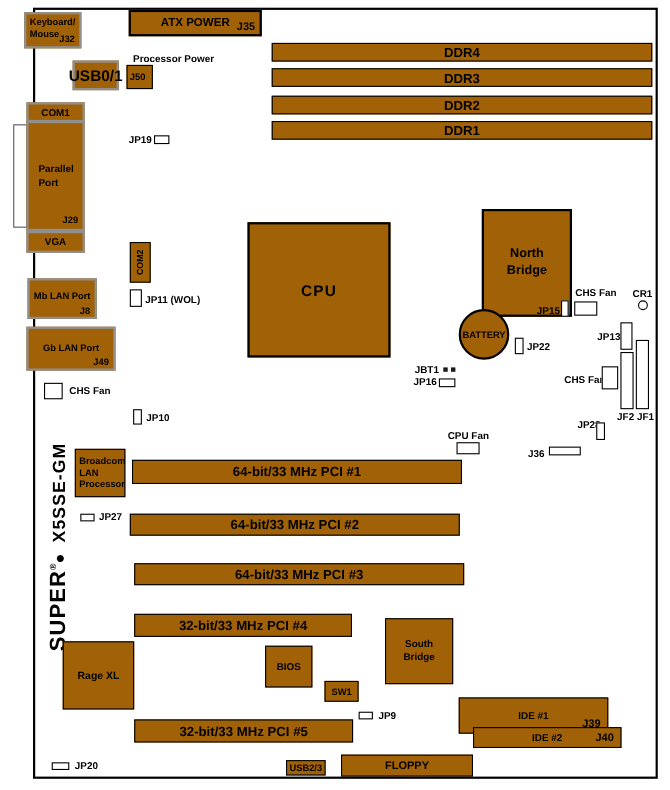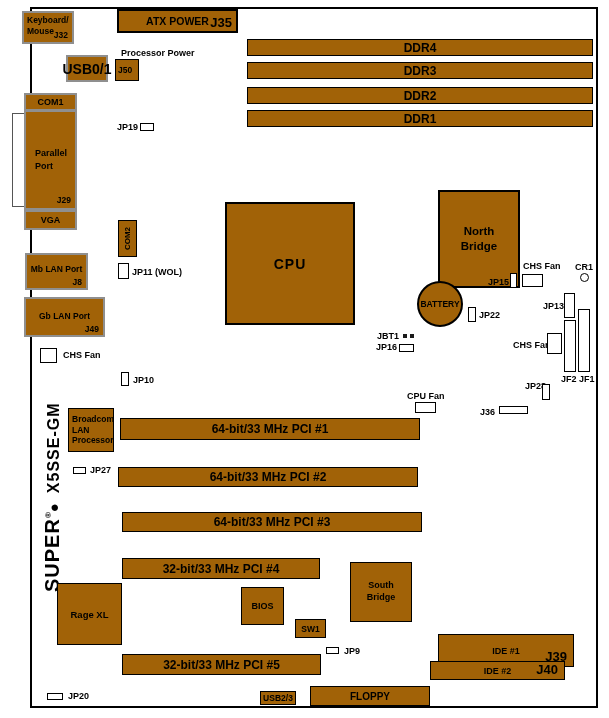--- a/index.html
+++ b/index.html
@@ -12,21 +12,21 @@
   }
   .box {
     position:absolute; background:#a16207; border:1px solid #000; box-sizing:border-box;
     display:flex; align-items:center; justify-content:center;
     font-weight:bold; color:#000; text-align:center;
   }
   .thick { border-width:2px; }
   .panel { border:2px solid #8f8f8f; }
   .jr { position:absolute; background:#fff; border:1px solid #000; box-sizing:border-box; }
   .t { position:absolute; font-weight:bold; font-size:9px; white-space:nowrap; color:#000; }
-  .id { position:absolute; right:4px; bottom:1px; font-size:13px; font-weight:bold; }
+  .id { position:absolute; right:4px; bottom:1px; font-size:10px; font-weight:bold; }
   .col { flex-direction:column; }
   .circle { border-radius:50%; }
   .vspan { transform:rotate(-90deg); white-space:nowrap; }
   .brand {
     position:absolute; left:37px; top:592px; transform:rotate(-90deg);
     transform-origin:0 0; white-space:nowrap; font-weight:bold; line-height:24px;
   }
   .brand .super { font-size:20px; letter-spacing:1px; }
   .brand .reg   { font-size:8px; vertical-align:8px; }
   .brand .dot   { font-size:15px; }
@@ -173,21 +173,21 @@
   <div class="box col" style="left:350px;top:562px;width:62px;height:60px;font-size:9px;line-height:1.3;">
     <span>South</span>
     <span>Bridge</span>
   </div>
 
   <div class="box" style="left:295px;top:619px;width:31px;height:19px;font-size:8.5px;">SW1</div>
 
   <div class="jr" style="left:326px;top:647px;width:13px;height:7px;"></div>
   <div class="t" style="left:344px;top:646px;">JP9</div>
 
-  <div class="box" style="left:438px;top:634px;width:136px;height:33px;font-size:9px;">
+  <div class="box" style="left:417px;top:634px;width:136px;height:33px;font-size:9px;">
     <span>IDE #1</span>
     <span class="id" style="bottom:2px;right:6px;">J39</span>
   </div>
   <div class="box" style="left:430px;top:661px;width:135px;height:19px;font-size:9px;">
     <span>IDE #2</span>
     <span class="id" style="bottom:2px;right:6px;">J40</span>
   </div>
 
   <div class="box" style="left:310px;top:686px;width:120px;height:20px;font-size:10px;border-width:1.5px;">FLOPPY</div>
 

